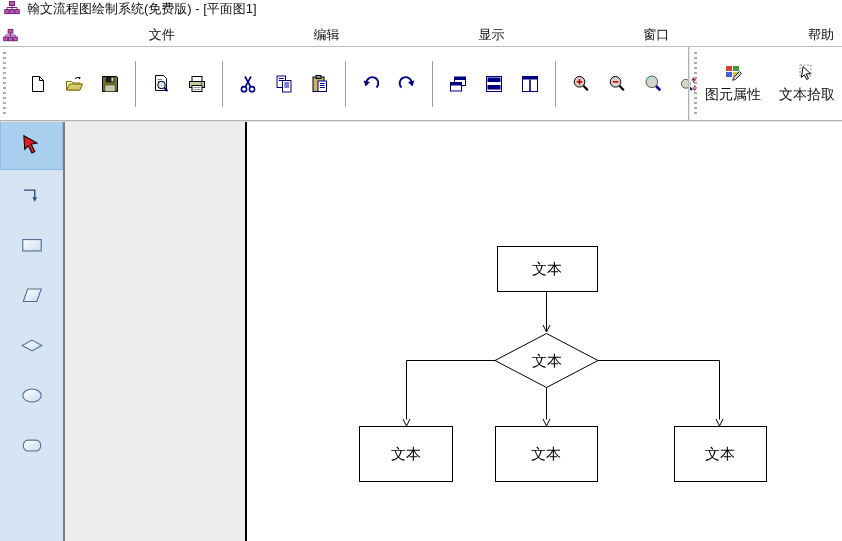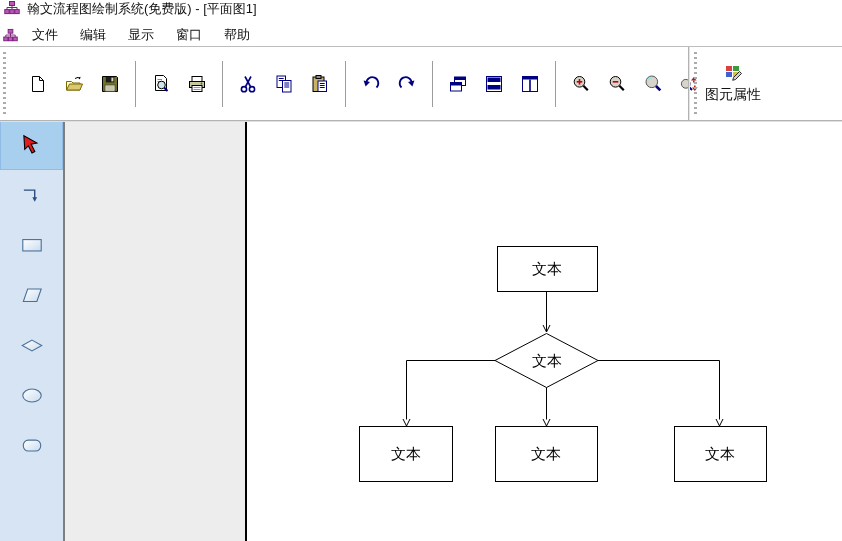--- a/index.html
+++ b/index.html
@@ -6,21 +6,21 @@
   html,body { width:842px; height:541px; overflow:hidden; background:#fff;
     font-family:"Liberation Sans", sans-serif; }
   .window { position:relative; width:842px; height:541px; background:#fff; }
 
   
   .titlebar { height:24px; display:flex; padding-left:4px; background:#fff; }
   .titlebar .ttl { font-size:13px; color:#111; margin-left:7px; }
 
   
   .menubar { height:23px; display:flex; align-items:center; padding-left:2px;
-    background:#fff; border-bottom:1px solid #bdbdbd; }
+    background:#fff; border-bottom:1px solid #bdbdbd;justify-content:space-between; }
   .menubar .mitem { font-size:13px; color:#111; padding:2px 8px; margin-left:6px; cursor:default; }
   .menubar .mic { margin-left:1px; }
 
   
   .toolbar { position:relative; height:73px; background:#fff; }
   .grip { position:absolute; top:5px; bottom:5px; width:3px;
     background-image:repeating-linear-gradient(to bottom,#ababab 0 2px,transparent 2px 5px); }
   .grip.g1 { left:3px; }
   .tb-row { position:absolute; left:20px; top:0; height:73px; display:flex; align-items:center; }
   .tb-btn { width:26px; height:26px; display:flex; align-items:center; justify-content:center;
@@ -250,20 +250,27 @@
       <button class="big-btn">
         <svg width="17" height="17" viewBox="0 0 17 17">
           <rect x="1" y="2" width="6" height="5" fill="#d94040"></rect>
           <rect x="8" y="2" width="6" height="5" fill="#3f9a3f"></rect>
           <rect x="1" y="8" width="6" height="5" fill="#4060d0"></rect>
           <rect x="8" y="8" width="6" height="5" fill="#d9c040"></rect>
           <path d="M8.5 13.5l6-6 2 2-6 6-2.8.8z" fill="#cfcfcf" stroke="#000" stroke-width="0.8"></path>
         </svg>
         <span class="blabel">图元属性</span>
       </button>
+      <button class="big-btn">
+        <svg width="17" height="17" viewBox="0 0 17 17">
+          <rect x="1" y="1" width="11" height="11" fill="none" stroke="#8a8a8a" stroke-dasharray="2 1.6"></rect>
+          <path d="M4 2.5l7.5 7.2-4.4.3 2.4 4.6-1.8.9-2.3-4.7-3 2.6z" fill="#fff" stroke="#000"></path>
+        </svg>
+        <span class="blabel">文本拾取</span>
+      </button>
     </div>
   </div>
 
   <div class="content">
     <div class="content-topline"></div>
 
     <div class="sidebar">
       <div class="tool active">
         <svg width="26" height="26" viewBox="0 0 24 24">
           <path d="M4.5 3.5L16.5 10.2 11.2 11.3 14.6 18 12 19.4 8.6 12.8 5.3 16Z" fill="#e31d1d" stroke="#000"></path>

